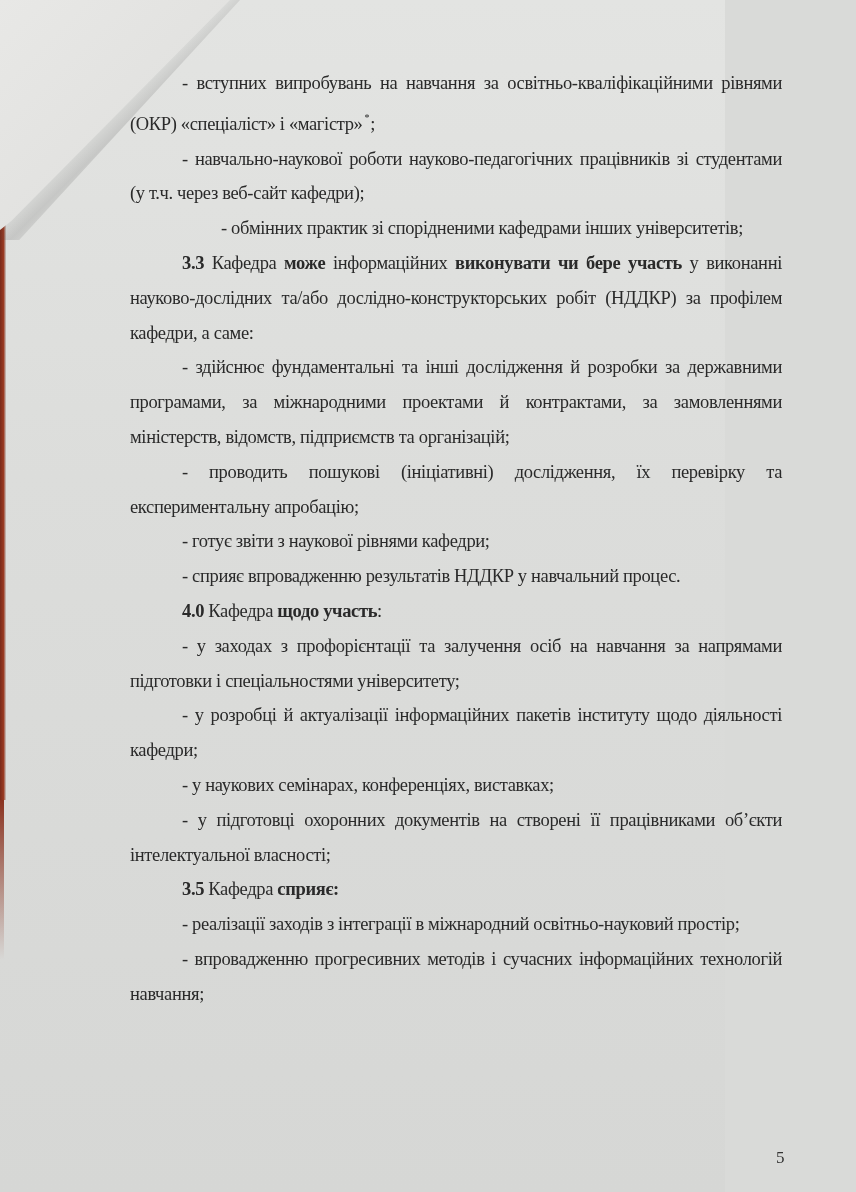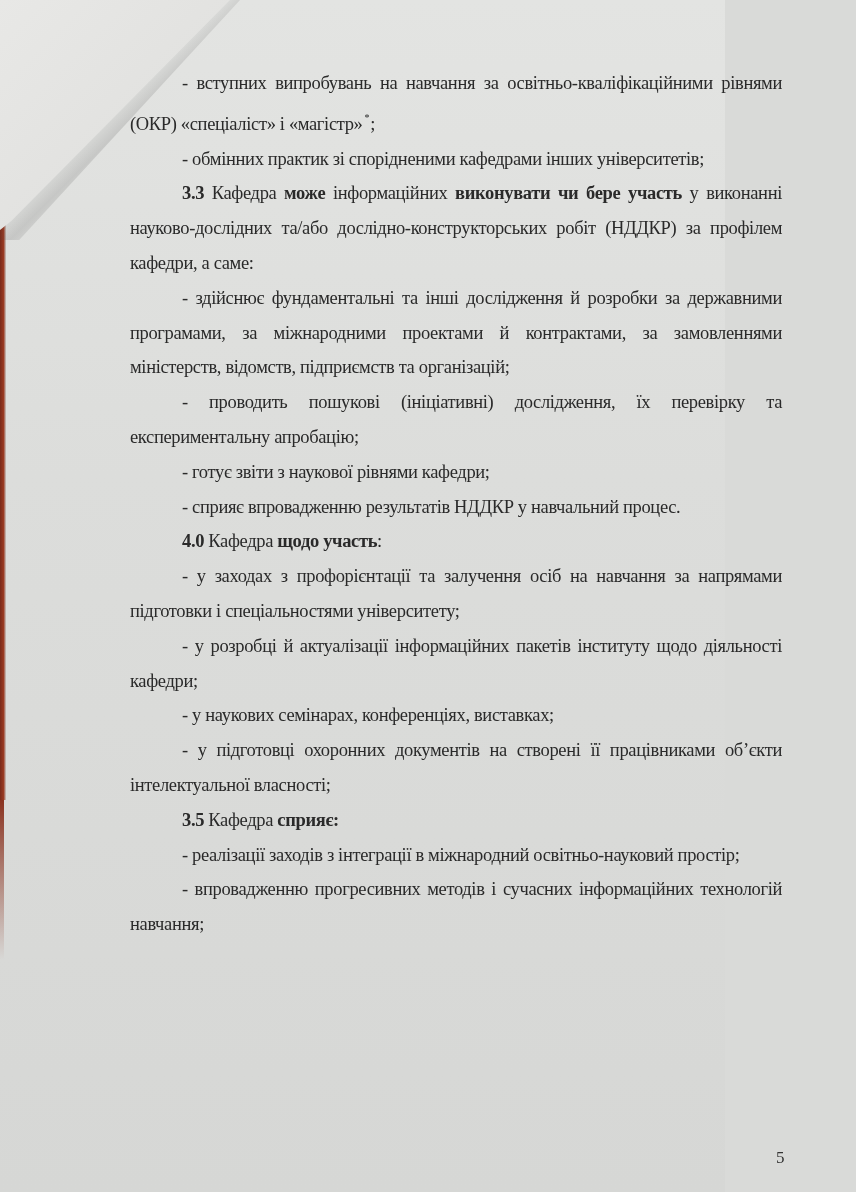--- a/index.html
+++ b/index.html
@@ -32,38 +32,39 @@
     background: linear-gradient(135deg, rgba(0,0,0,0) 45%, rgba(80,80,80,0.18) 52%, rgba(0,0,0,0) 60%);
     clip-path: polygon(2% 0, 100% 0, 8% 100%, 0 100%);
   }
   .text {
     position:absolute; left:130px; top:66px; width:652px;
     font-size:18.5px; line-height:34.8px;
     text-align:justify;
     letter-spacing:-0.35px;
   }
   .p { margin:0; text-indent:52px; text-align:justify; }
-  .p.last-left { text-align:left; }
+  .p.last-left { text-align:center; }
   .p span.b { font-weight:bold; }
   sup.ast { font-size:10px; vertical-align:9px; margin-left:2px; margin-right:1px; }
   .page-num {
     position:absolute; left:776px; top:1148px; font-size:17px; color:#333;
   }
 </style>
 </head>
 <body>
 
 <div class="page">
   <div class="red-edge"></div>
   <div class="red-edge-lower"></div>
   <div class="curl-shadow"></div>
   <div class="curl"></div>
 
   <div class="text">
     <p class="p"><span>- вступних випробувань на навчання за освітньо-кваліфікаційними рівнями (ОКР) «спеціаліст» і «магістр»</span><sup class="ast">*</sup><span>;</span></p>
+    <p class="p">- навчально-наукової роботи науково-педагогічних працівників зі студентами (у т.ч. через веб-сайт кафедри);</p>
     <p class="p last-left">- обмінних практик зі спорідненими кафедрами інших університетів;</p>
 
     <p class="p"><span class="b">3.3</span><span> Кафедра </span><span class="b">може</span><span> інформаційних </span><span class="b">виконувати чи бере участь</span><span> у виконанні науково-дослідних та/або дослідно-конструкторських робіт (НДДКР) за профілем кафедри, а саме:</span></p>
     <p class="p">- здійснює фундаментальні та інші дослідження й розробки за державними програмами, за міжнародними проектами й контрактами, за замовленнями міністерств, відомств, підприємств та організацій;</p>
     <p class="p">- проводить пошукові (ініціативні) дослідження, їх перевірку та експериментальну апробацію;</p>
     <p class="p">- готує звіти з наукової рівнями кафедри;</p>
     <p class="p">- сприяє впровадженню результатів НДДКР у навчальний процес.</p>
 
     <p class="p"><span class="b">4.0</span><span> Кафедра </span><span class="b">щодо участь</span><span>:</span></p>
     <p class="p">- у заходах з профорієнтації та залучення осіб на навчання за напрямами підготовки і спеціальностями університету;</p>

